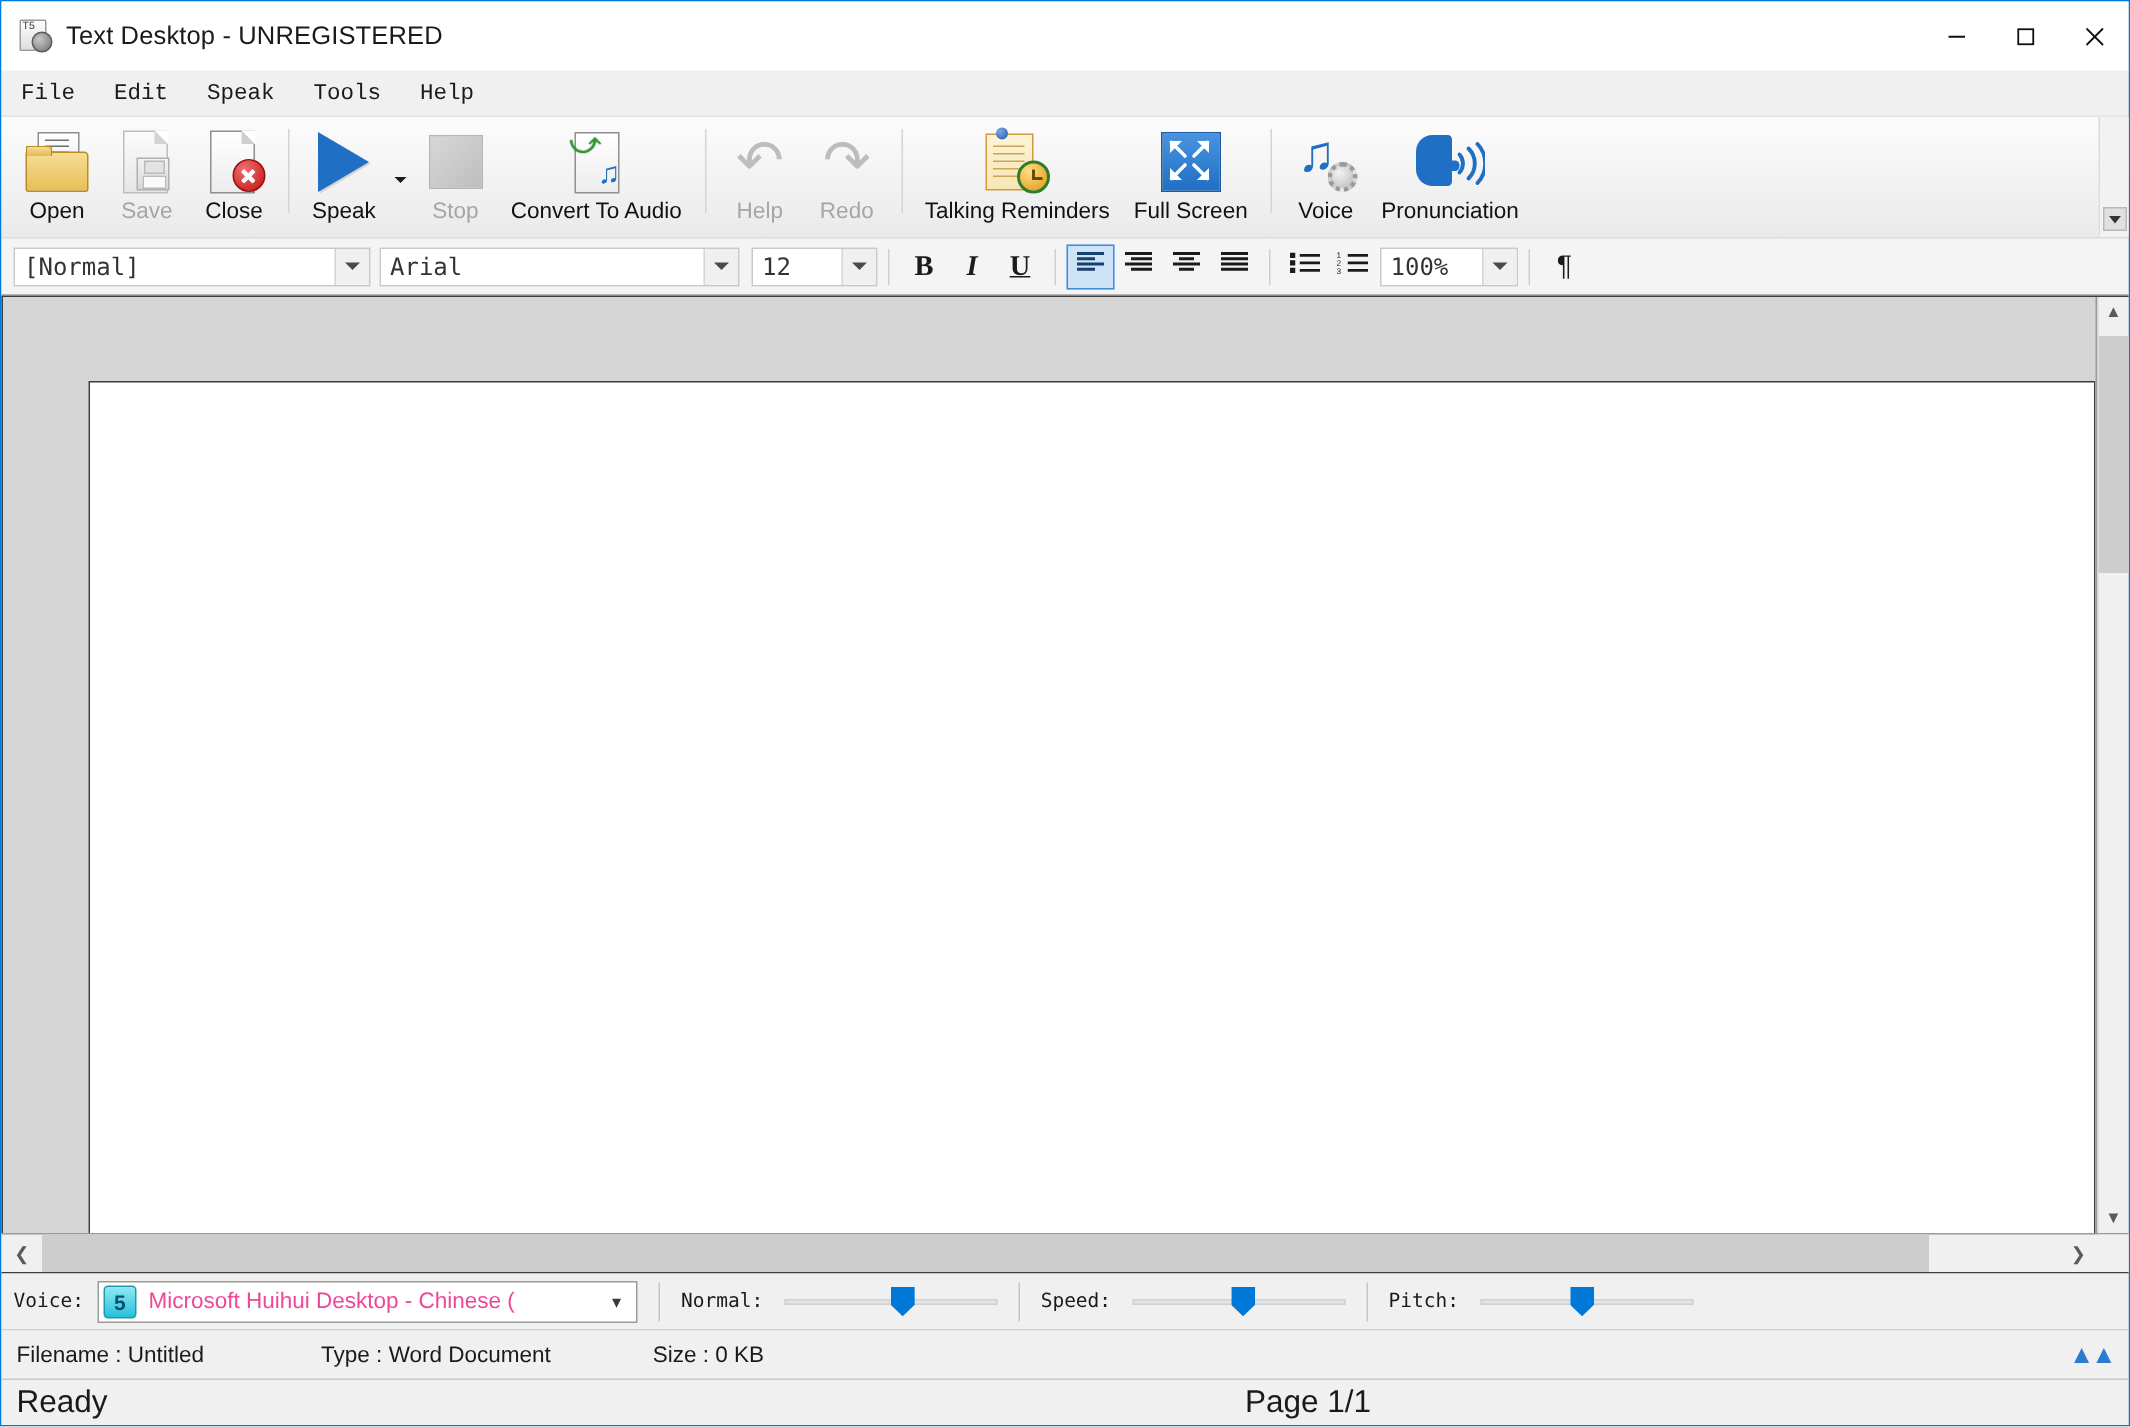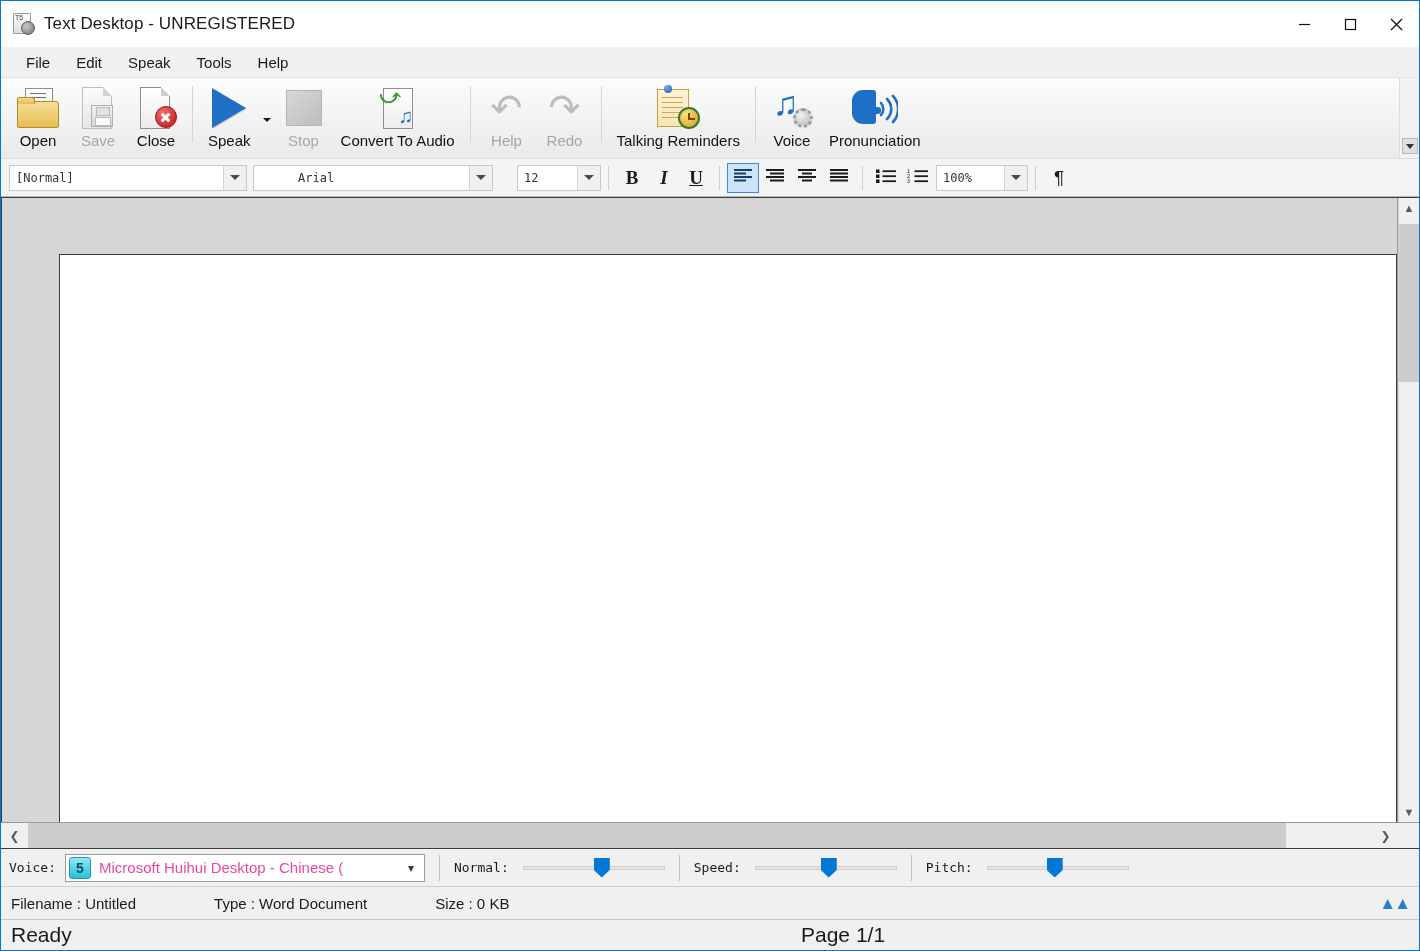--- a/index.html
+++ b/index.html
@@ -48,22 +48,22 @@
   .wincontrols{position:absolute;right:0;top:0;height:46px;display:flex;}
   .wc{
     width:46px;height:46px;display:flex;align-items:center;justify-content:center;
     color:#101010;
   }
   .wc svg{display:block;}
 
   
   .menubar{
     height:30px;min-height:30px;background:#f0f0f0;
-    display:flex;align-items:center;padding-left:12px;
-    font-size:15px;color:#1a1a1a;
+    display:flex;align-items:center;
+    font-size:15px;color:#1a1a1a;font-family:Liberation Mono, monospace;
   }
   .menuitem{padding:4px 13px;cursor:default;white-space:nowrap;}
 
   
   .toolbar{
     height:82px;min-height:82px;
     background:linear-gradient(#fcfcfc,#f2f2f2 55%,#eaeaea);
     border-top:1px solid #e3e3e3;
     border-bottom:1px solid #dcdcdc;
     display:flex;align-items:flex-start;position:relative;
@@ -243,32 +243,32 @@
     height:38px;min-height:38px;background:#f4f4f4;
     border-bottom:1px solid #b5b5b5;
     display:flex;align-items:center;padding-left:8px;box-sizing:border-box;
   }
   .combo{
     height:26px;background:#fff;border:1px solid #c9c9c9;
     display:flex;align-items:center;box-sizing:border-box;
   }
   .combo .cval{
     flex:1;padding:0 6px;font-family:"DejaVu Sans Mono","Liberation Mono",monospace;
-    font-size:12px;color:#333;white-space:nowrap;overflow:hidden;
+    font-size:16px;color:#333;white-space:nowrap;overflow:hidden;
   }
   .combo .cbtn{
     width:22px;height:24px;background:#f0f0f0;border-left:1px solid #d5d5d5;
     display:flex;align-items:center;justify-content:center;flex:none;
   }
   .combo .cbtn i{
     display:block;width:0;height:0;border-left:5px solid transparent;
     border-right:5px solid transparent;border-top:5px solid #4a4a4a;
   }
   .combo-style{width:238px;margin-right:6px;}
-  .combo-font{width:240px;margin-right:24px;padding-left:38px;}
+  .combo-font{width:240px;margin-right:8px;}
   .combo-size{width:84px;}
   .combo-zoom{width:92px;margin-left:2px;}
   .fsep{width:1px;height:24px;background:#cfcfcf;margin:0 7px;}
   .fbtn{
     width:32px;height:30px;display:flex;align-items:center;justify-content:center;
     font-size:19px;color:#1b1b1b;box-sizing:border-box;border:1px solid transparent;
   }
   .fbtn.active{background:#cde3f7;border:1px solid #3d8ad8;}
   .fbtn b,.fbtn i-it{font-family:"Liberation Serif",serif;}
   .fbtn .u{ text-decoration:underline;font-family:"Liberation Serif",serif;font-weight:bold;}
@@ -361,21 +361,21 @@
   .collapse{
     position:absolute;right:10px;top:50%;transform:translateY(-50%);
     color:#2b7bd0;font-size:17px;line-height:1;letter-spacing:-2px;
   }
   .statusbar2{
     height:30px;min-height:30px;background:#f0f0f0;
     display:flex;align-items:center;font-size:21px;color:#1a1a1a;
     position:relative;
   }
   .statusbar2 .ready{padding-left:10px;}
-  .statusbar2 .page-n{position:absolute;left:800px;}
+  .statusbar2 .page-n{position:absolute;left:829px;}
 </style>
 </head>
 <body>
 
 <div class="app">
 
   <div class="titlebar">
     <div class="title-icon ic">
       <div class="ti-page"></div>
         <div class="ti-spk"></div>
@@ -493,20 +493,41 @@
       <div class="ticon">
           <div class="ic ic-rem">
         <div class="pad"></div>
             <div class="pin"></div>
             <div class="clock"></div>
       </div>
         </div>
       <div class="tlabel">Talking Reminders</div>
     </div>
 
+    <div class="tbtn">
+      <div class="ticon">
+          <div class="ic-fs">
+        <svg width="30" height="30" viewBox="0 0 30 30">
+          <g stroke="#ffffff" stroke-width="2.4" stroke-linecap="round">
+            <line x1="3" y1="3" x2="12" y2="12"></line>
+                <line x1="27" y1="3" x2="18" y2="12"></line>
+            <line x1="3" y1="27" x2="12" y2="18"></line>
+                <line x1="27" y1="27" x2="18" y2="18"></line>
+          </g>
+          <g fill="#ffffff">
+            <polygon points="2,2 10,2 2,10"></polygon>
+                <polygon points="28,2 20,2 28,10"></polygon>
+            <polygon points="2,28 10,28 2,20"></polygon>
+                <polygon points="28,28 20,28 28,20"></polygon>
+          </g>
+        </svg>
+      </div>
+        </div>
+      <div class="tlabel">Full Screen</div>
+    </div>
 
     <div class="tsep"></div>
 
     <div class="tbtn">
       <div class="ticon">
           <div class="ic ic-voice">
         <div class="nt">♫</div>
             <div class="gear"></div>
       </div>
         </div>

